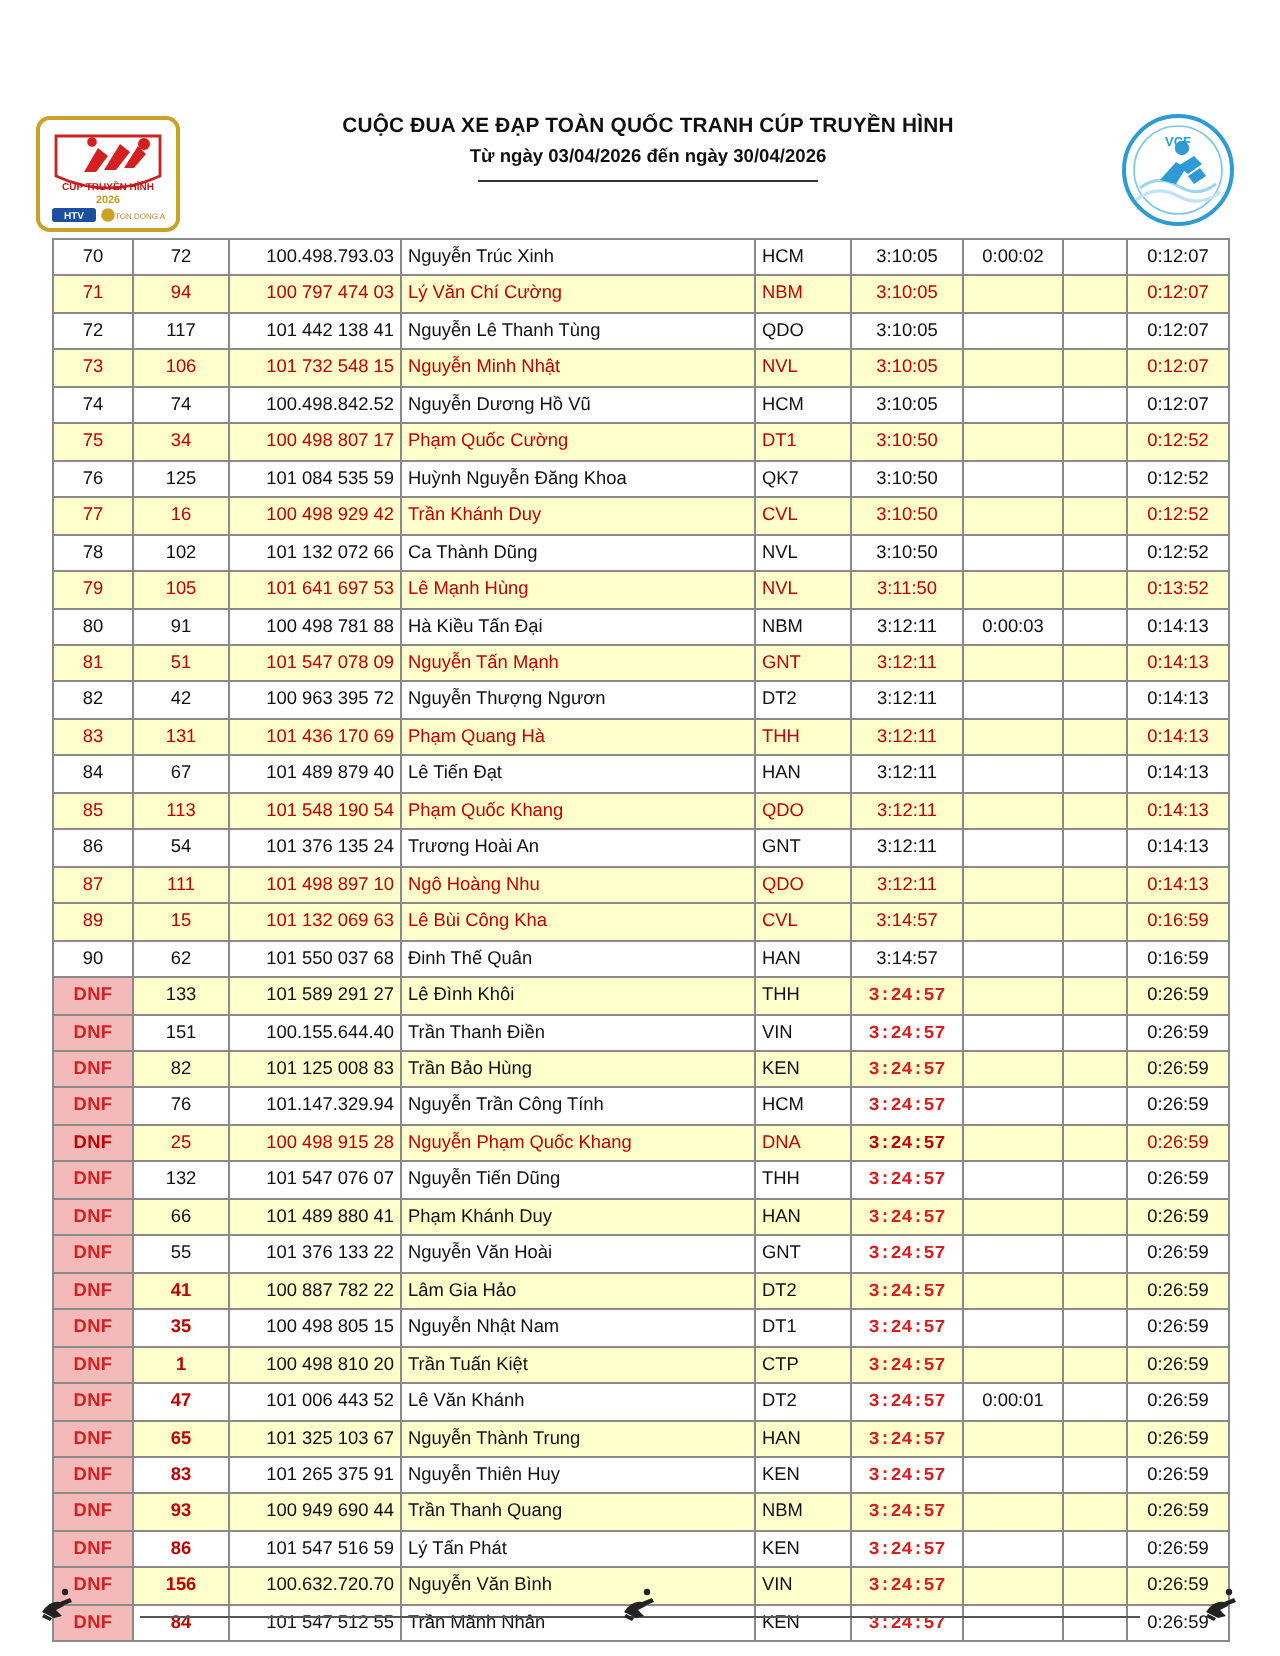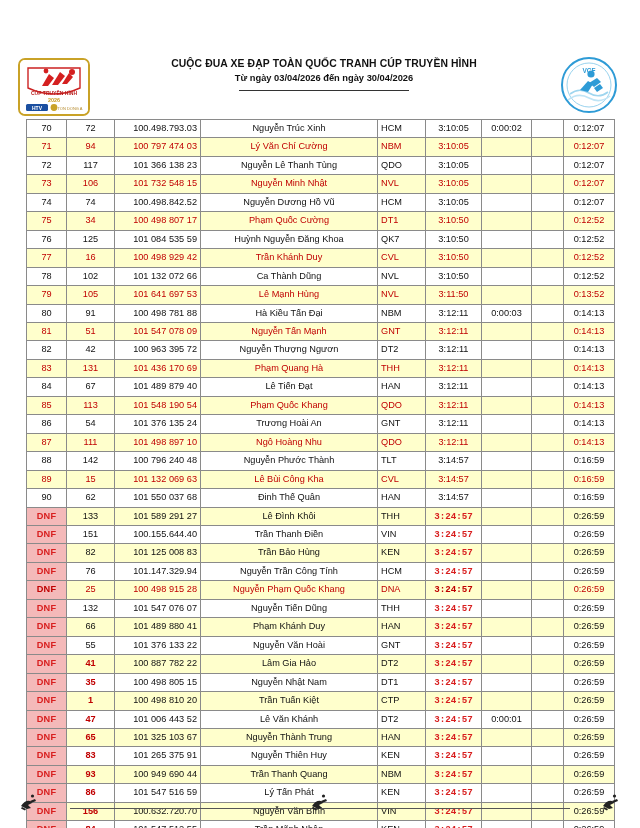--- a/index.html
+++ b/index.html
@@ -96,21 +96,21 @@
     line-height: 17.45px;
     overflow: hidden;
     white-space: nowrap;
   }
   tr.alt td { background: #ffffcc; }
   tr.plain td { background: #ffffff; }
 
   td.rank   { text-align: center; }
   td.bib    { text-align: center; }
   td.uci    { text-align: right; padding-right: 5px; }
-  td.name   { text-align: center; padding-left: 4px; }
+  td.name   { text-align: left; padding-left: 4px; }
   td.team   { text-align: left; }
   td.time   { text-align: center; }
   td.bonus  { text-align: center; }
   td.pen    { text-align: center; }
   td.gap    { text-align: center; padding-right: 5px; }
 
   
   tr.dnf td.rank {
     background: #f4b9b9 !important;
     color: #d81e1e;
@@ -233,21 +233,21 @@
             <td class="name">Lý Văn Chí Cường</td>
             <td class="team">NBM</td>
             <td class="time">3:10:05</td>
             <td class="bonus"></td>
             <td class="pen"></td>
             <td class="gap">0:12:07</td>
           </tr>
           <tr class="plain">
             <td class="rank">72</td>
             <td class="bib">117</td>
-            <td class="uci">101 366 138 23</td>
+            <td class="uci">101 442 138 41</td>
             <td class="name">Nguyễn Lê Thanh Tùng</td>
             <td class="team">QDO</td>
             <td class="time">3:10:05</td>
             <td class="bonus"></td>
             <td class="pen"></td>
             <td class="gap">0:12:07</td>
           </tr>
           <tr class="alt hl">
             <td class="rank">73</td>
             <td class="bib">106</td>
@@ -405,31 +405,20 @@
           <tr class="alt hl">
             <td class="rank">87</td>
             <td class="bib">111</td>
             <td class="uci">101 498 897 10</td>
             <td class="name">Ngô Hoàng Nhu</td>
             <td class="team">QDO</td>
             <td class="time">3:12:11</td>
             <td class="bonus"></td>
             <td class="pen"></td>
             <td class="gap">0:14:13</td>
-          </tr>
-          <tr class="plain">
-            <td class="rank">88</td>
-            <td class="bib">142</td>
-            <td class="uci">100 796 240 48</td>
-            <td class="name">Nguyễn Phước Thành</td>
-            <td class="team">TLT</td>
-            <td class="time">3:14:57</td>
-            <td class="bonus"></td>
-            <td class="pen"></td>
-            <td class="gap">0:16:59</td>
           </tr>
           <tr class="alt hl">
             <td class="rank">89</td>
             <td class="bib">15</td>
             <td class="uci">101 132 069 63</td>
             <td class="name">Lê Bùi Công Kha</td>
             <td class="team">CVL</td>
             <td class="time">3:14:57</td>
             <td class="bonus"></td>
             <td class="pen"></td>

